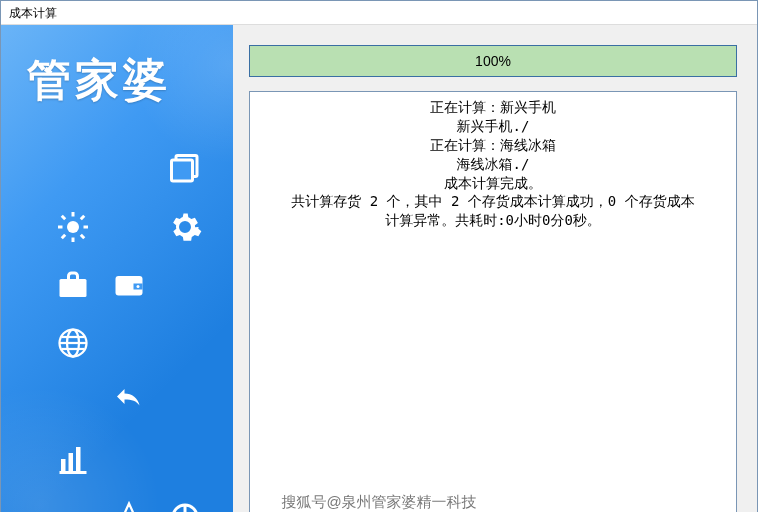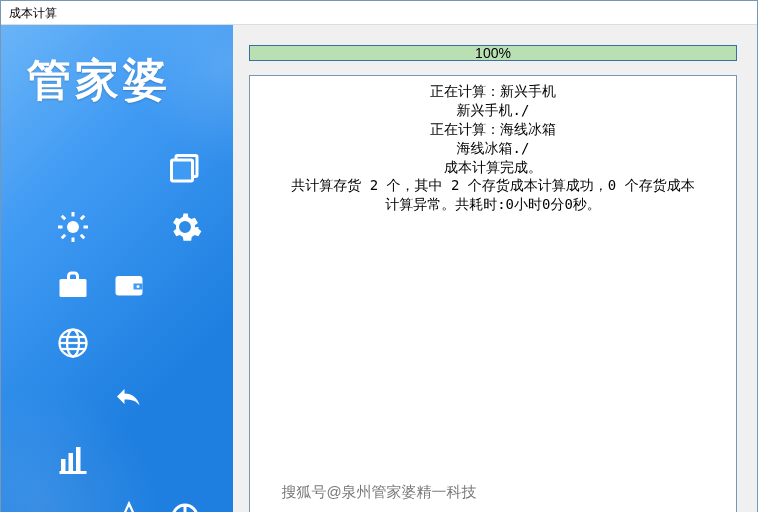--- a/index.html
+++ b/index.html
@@ -33,28 +33,28 @@
     .icon-grid {
       position: relative; z-index: 2;
       margin: 30px 0 0 44px;
       display: grid; grid-template-columns: 56px 56px 56px;
       grid-auto-rows: 58px; align-items: center; justify-items: center;
     }
     .icon-grid span { color: #fff; display: inline-flex; align-items: center; justify-content: center; width: 36px; height: 36px; }
     .icon-grid svg { width: 100%; height: 100%; }
     .icon-grid .c3 { grid-column: 3; }
     .main { flex: 1; background: #f0f0f0; padding: 20px 20px 10px 16px; display: flex; flex-direction: column; }
-    .progress { height: 16px; background: #b9e0b2; border: 1px solid #3a6fa3; display: flex; align-items: center; justify-content: center; font-size: 14px; color: #000; }
+    .progress { height: 32px; background: #b9e0b2; border: 1px solid #3a6fa3; display: flex; align-items: center; justify-content: center; font-size: 14px; color: #000; }
     .log {
       margin-top: 14px; flex: 1; background: #fff; border: 1px solid #7a96b5;
       padding: 6px 8px; font-family: "SimSun", monospace; font-size: 14px;
       color: #000; white-space: pre; overflow: auto; line-height: 1.35;
     }
     .log .row { display: flex; justify-content: center; }
-    .watermark { position: absolute; bottom: 10px; left: 50%; transform: translateX(-50%); font-size: 15px; color: rgba(0,0,0,.55); pointer-events: none; }
+    .watermark { position: absolute; bottom: 0; left: 50%; transform: translateX(-50%); font-size: 15px; color: rgba(0,0,0,.55); pointer-events: none; }
   </style>
 </head>
 <body>
 
 <div class="window">
   <div class="titlebar">成本计算</div>
   <div class="content">
 
     <div class="sidebar">
       <div class="brand">管家婆</div>

